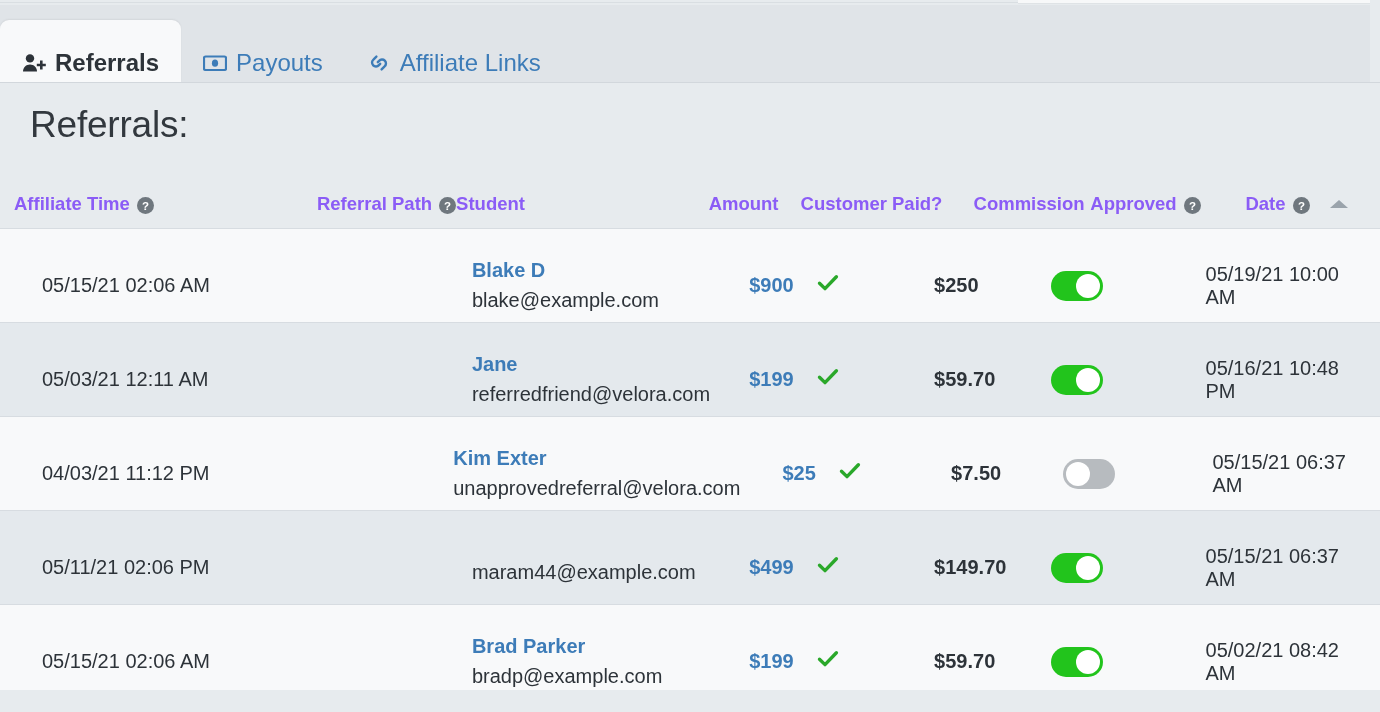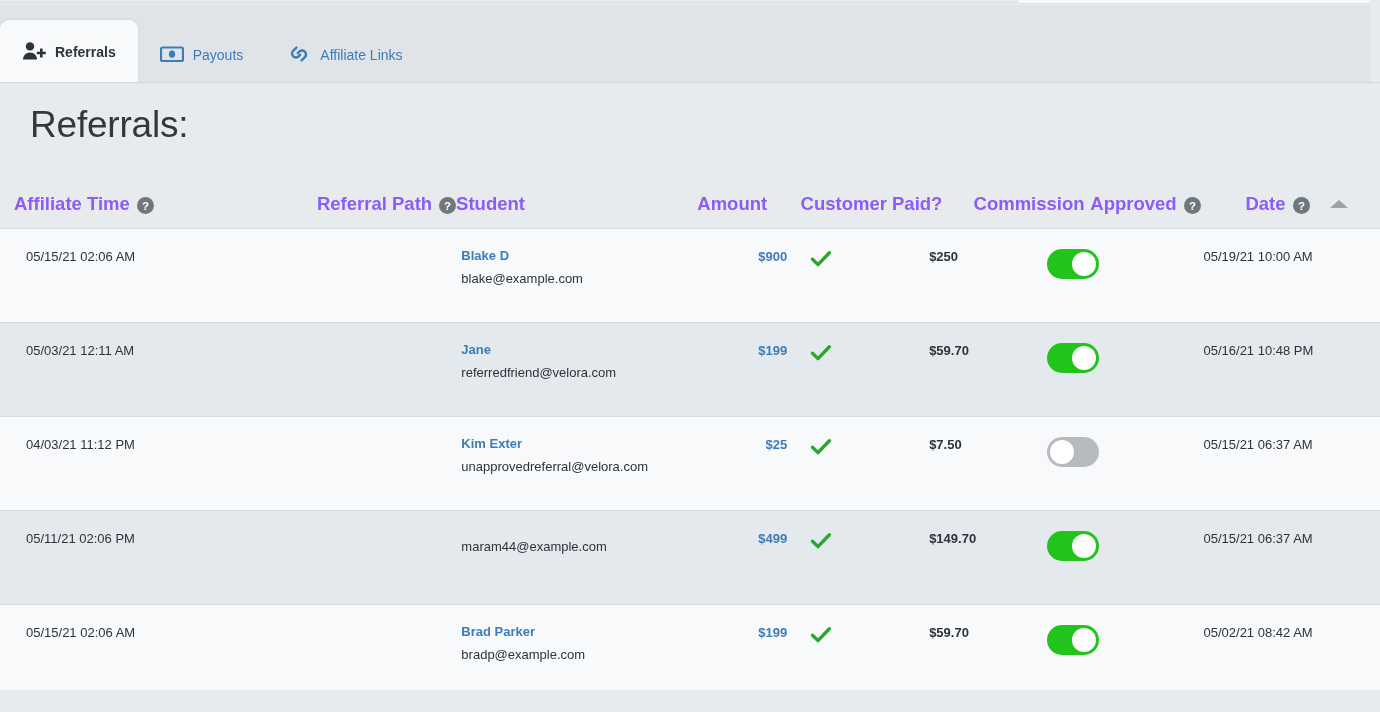--- a/index.html
+++ b/index.html
@@ -62,26 +62,26 @@
 
   .tabs {
     position: absolute;
     left: 0; bottom: 0;
     display: flex;
     align-items: flex-end;
     height: 78px;
   }
   .tab {
     display: flex;
-    align-items: center;
+    align-items: flex-end;
     gap: 9px;
     height: 56px;
     padding: 8px 22px;
     box-sizing: border-box;
-    font-size: 14px;
+    font-size: 24px;
     color: #3d7cb8;
     cursor: pointer;
     white-space: nowrap;
   }
   .tab .tab-label { line-height: 1; position: relative; top: 1px; }
   .tab.active {
     background: #f8f9fa;
     color: #2d3339;
     font-weight: bold;
     border-radius: 9px 9px 0 0;
@@ -155,46 +155,46 @@
     border-bottom: 8px solid #9aa3ab;
     margin-left: auto;
     margin-right: 18px;
   }
 
   .tbody {
     border-top: 1px solid #d7dce1;
   }
   .row {
     display: flex;
-    align-items: flex-start;
+    align-items: center;
     height: 94px;
     box-sizing: border-box;
-    padding: 0 14px 0 0;
+    padding: 0 14px 0 16px;
     border-bottom: 1px solid #d7dce1;
-    font-size: 13px;
+    font-size: 20px;
     color: #2d3339;
   }
   .row.odd  { background: #f8f9fa; }
   .row.even { background: #e4e9ed; }
   .row > div { padding-top: 20px; box-sizing: border-box; }
 
   
   .c-afftime    { width: 372px; padding-left: 26px; }
   .c-refpath    { width: 0px; }
   .c-student    { width: 285px; }
   .c-amount     { width: 96px; }
   .c-paid       { width: 162px; }
   .c-commission { width: 138px; }
   .c-approved   { width: 136px; }
   .c-date       { width: 190px; margin-left: 40px; }
 
   .th.c-afftime    { width: 372px; padding-left: 14px; }
   .th.c-refpath    { width: 163px; }
   .th.c-student    { width: 285px; }
-  .th.c-amount     { width: 96px; }
+  .th.c-amount     { width: 96px; justify-content: flex-end; }
   .th.c-paid       { width: 162px; padding-left: 22px; }
   .th.c-commission { width: 138px; margin-left: 33px; }
   .th.c-approved   { width: 136px; }
   .th.c-date       { width: 100px; }
 
   .row .c-afftime  { width: 372px; padding-left: 26px; }
   .row .c-refpath  { width: 163px; }
   .row .c-amount   { width: 96px; text-align: right; }
   .row .c-paid     { width: 162px; padding-left: 23px; }
   .row .c-date     { width: 190px; }

